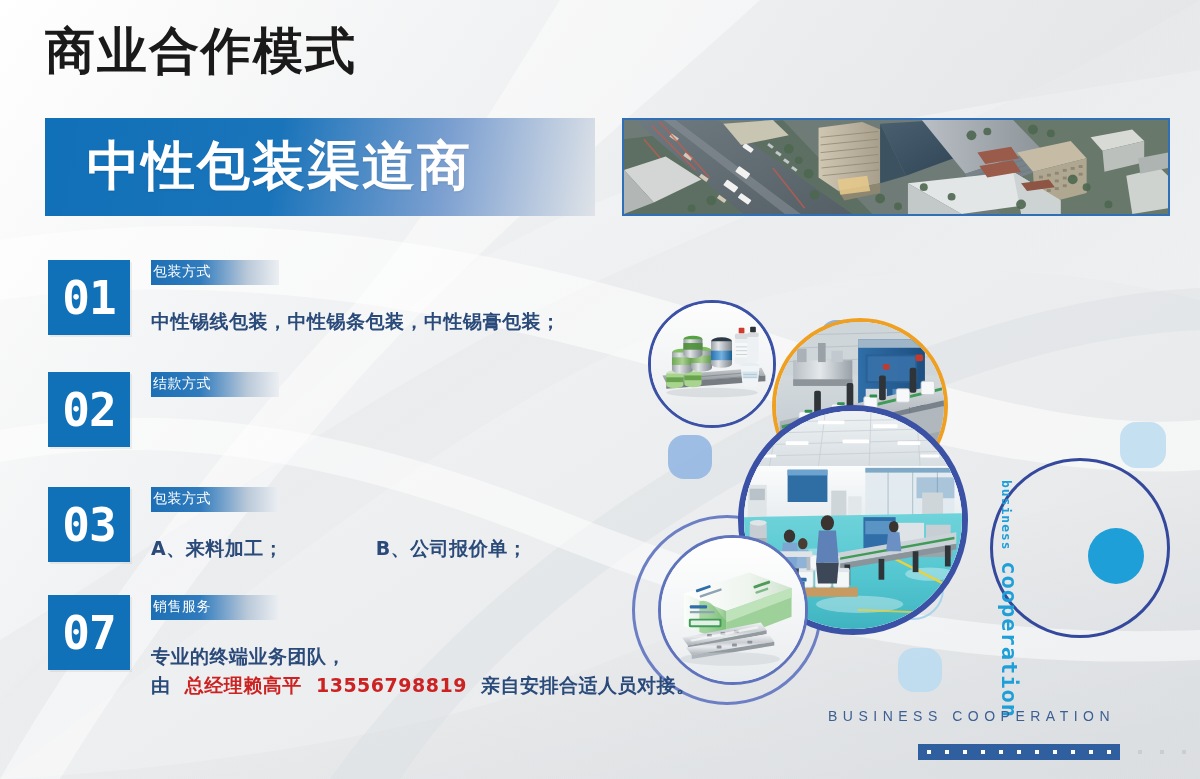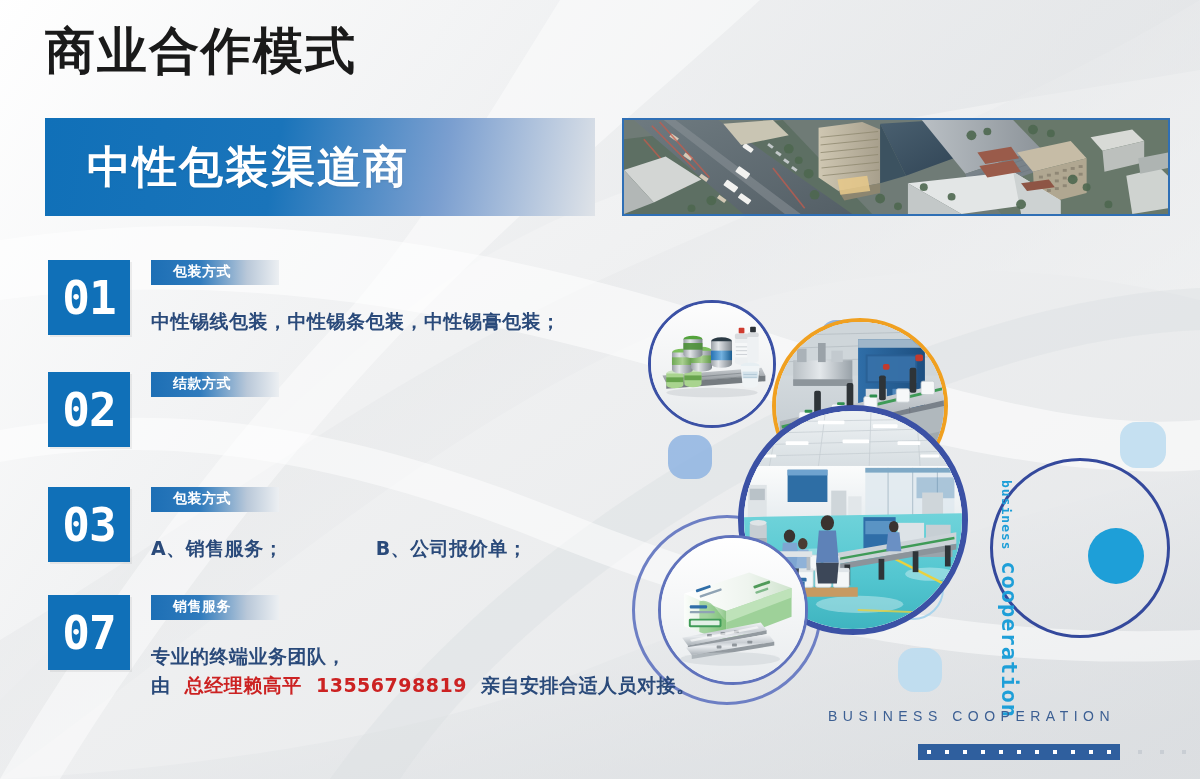--- a/index.html
+++ b/index.html
@@ -23,21 +23,21 @@
     font-family:"DejaVu Sans","Liberation Sans",sans-serif;
   }
 
   
   #headline-banner {
     position:absolute; left:45px; top:118px; width:550px; height:98px; z-index:20;
     background:linear-gradient(100deg,#1070b8 0%,#1a74ba 42%,#7b9fd0 72%,#dfe3e8 100%);
   }
   #headline-banner-text {
     position:absolute; left:42px; top:50%; transform:translateY(-50%);
-    font-size:44px; font-weight:bold; color:#ffffff; letter-spacing:2px;
+    font-size:53px; font-weight:bold; color:#ffffff; letter-spacing:2px;
     font-family:"DejaVu Sans","Liberation Sans",sans-serif;
     text-shadow:0 1px 2px rgba(0,0,0,.10);
   }
 
   
   #header-photo {
     position:absolute; left:622px; top:118px; width:548px; height:98px; z-index:20;
     border:2px solid #2f6fb5; overflow:hidden; background:#7d8b93;
   }
   #header-photo svg { display:block; width:100%; height:100%; }
@@ -47,23 +47,23 @@
   .item-badge {
     position:absolute; left:0; top:0; width:82px; height:75px;
     background:#1070b8; color:#ffffff;
     display:flex; align-items:center; justify-content:center;
     font-family:"DejaVu Sans Mono","Liberation Mono",monospace;
     font-size:46px; font-weight:bold; letter-spacing:-1px;
     box-shadow:2px 2px 0 rgba(0,0,0,.06);
   }
   .item-body { position:absolute; left:103px; top:0; }
   .item-tag {
-    display:inline-block; padding:3px 26px 4px 22px; min-width:128px;
+    display:inline-block; padding:3px 26px 4px 2px; min-width:128px;
     background:linear-gradient(90deg,#1d6fb5 0%,#2f7bbd 38%,#b9c8d9 75%,#eceff2 100%);
-    color:#ffffff; font-size:14px; font-weight:bold; letter-spacing:.5px;
+    color:#ffffff; font-size:14px; font-weight:normal; letter-spacing:.5px;
     font-family:"DejaVu Sans","Liberation Sans",sans-serif;
   }
   .item-lines { margin-top:22px; }
   .item-line {
     font-size:19px; font-weight:bold; color:#2a4a7a; line-height:1.55;
     letter-spacing:.5px; white-space:pre;
     font-family:"DejaVu Sans","Liberation Sans",sans-serif;
   }
   .hl-red { color:#cc2222; }
 
@@ -319,21 +319,21 @@
   <div class="item-body">
     <span class="item-tag">结款方式</span>
   </div>
 </div>
 
 <div class="item" style="left:48px; top:487px;">
   <div class="item-badge">03</div>
   <div class="item-body">
     <span class="item-tag">包装方式</span>
     <div class="item-lines">
-      <div class="item-line">A、销售服务；             B、公司报价单；</div>
+      <div class="item-line">A、来料加工；             B、公司报价单；</div>
     </div>
   </div>
 </div>
 
 <div class="item" style="left:48px; top:595px;">
   <div class="item-badge">07</div>
   <div class="item-body">
     <span class="item-tag">销售服务</span>
     <div class="item-lines">
       <div class="item-line">专业的终端业务团队，</div>

